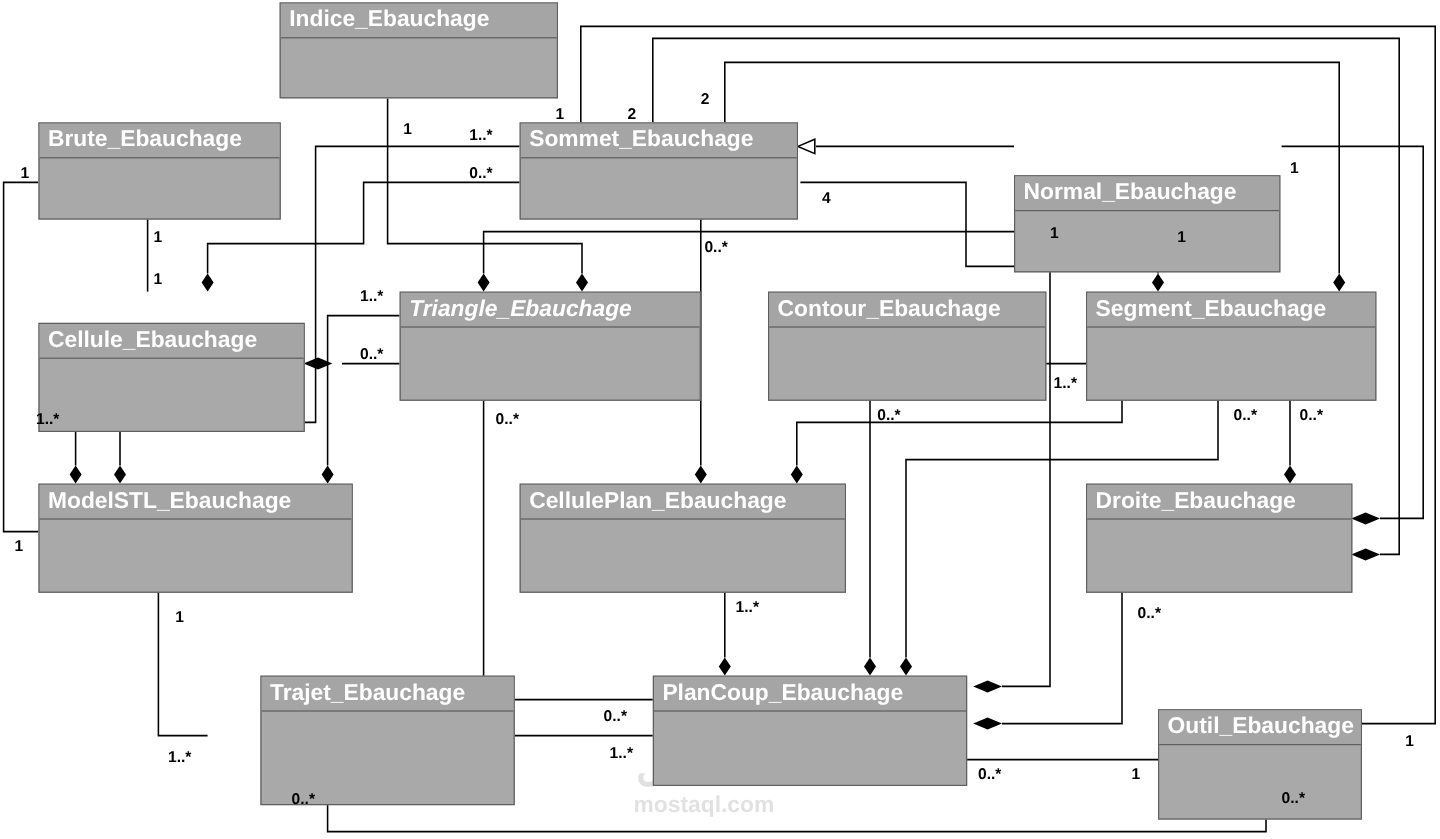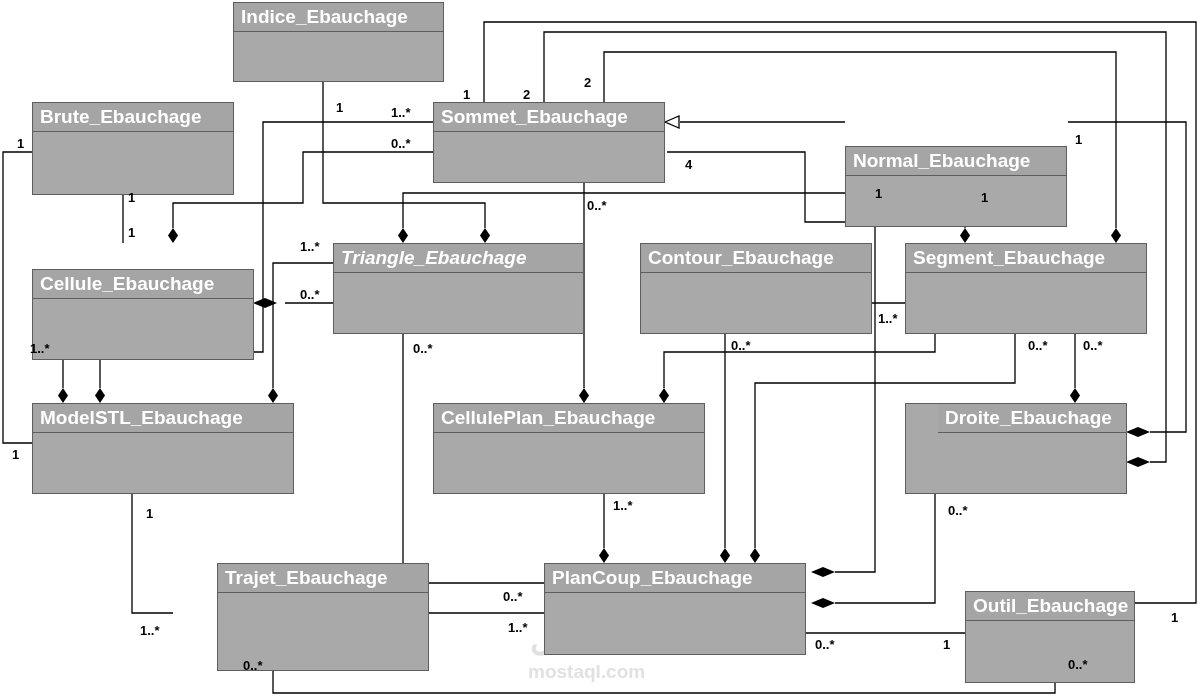--- a/index.html
+++ b/index.html
@@ -106,25 +106,25 @@
     <polygon points="755,563 760,555.5 755,548 750,555.5" fill="#000"></polygon>
     <polygon points="811,572 823,567 835,572 823,577" fill="#000"></polygon>
     <polygon points="811,603 823,598 835,603 823,608" fill="#000"></polygon>
     <polygon points="386,613 398,608 410,613 398,618" fill="#000"></polygon>
   </g>
 </svg>
 
 <div class="wm" style="left:530px;top:618px;font-size:34px;">مستقل</div>
 <div class="wm" style="left:528px;top:661px;font-size:19px;">mostaql.com</div>
 
-<div class="cls" style="left:233px;top:2px;width:211px;height:80px;">
+<div class="cls" style="left:233px;top:2px;width:232px;height:80px;">
   <div class="hdr">Indice_Ebauchage</div>
     <div class="body"></div>
 </div>
-<div class="cls" style="left:32px;top:102px;width:202px;height:93px;">
+<div class="cls" style="left:32px;top:102px;width:202px;height:81px;">
   <div class="hdr">Brute_Ebauchage</div>
     <div class="body"></div>
 </div>
 <div class="cls" style="left:433px;top:102px;width:232px;height:81px;">
   <div class="hdr">Sommet_Ebauchage</div>
     <div class="body"></div>
 </div>
 <div class="cls" style="left:845px;top:102px;width:222px;height:81px;margin-top:44px;">
   <div class="hdr">Normal_Ebauchage</div>
     <div class="body"></div>
@@ -146,21 +146,21 @@
     <div class="body"></div>
 </div>
 <div class="cls" style="left:32px;top:403px;width:262px;height:91px;">
   <div class="hdr">ModelSTL_Ebauchage</div>
     <div class="body"></div>
 </div>
 <div class="cls" style="left:433px;top:403px;width:272px;height:91px;">
   <div class="hdr">CellulePlan_Ebauchage</div>
     <div class="body"></div>
 </div>
-<div class="cls" style="left:905px;top:403px;width:222px;height:91px;padding-left:32px;">
+<div class="cls" style="left:905px;top:403px;width:222px;height:91px;">
   <div class="hdr">Droite_Ebauchage</div>
     <div class="body"></div>
 </div>
 <div class="cls" style="left:173px;top:563px;width:212px;height:108px;margin-left:44px;">
   <div class="hdr">Trajet_Ebauchage</div>
     <div class="body"></div>
 </div>
 <div class="cls" style="left:544px;top:563px;width:262px;height:92px;">
   <div class="hdr">PlanCoup_Ebauchage</div>
     <div class="body"></div>

